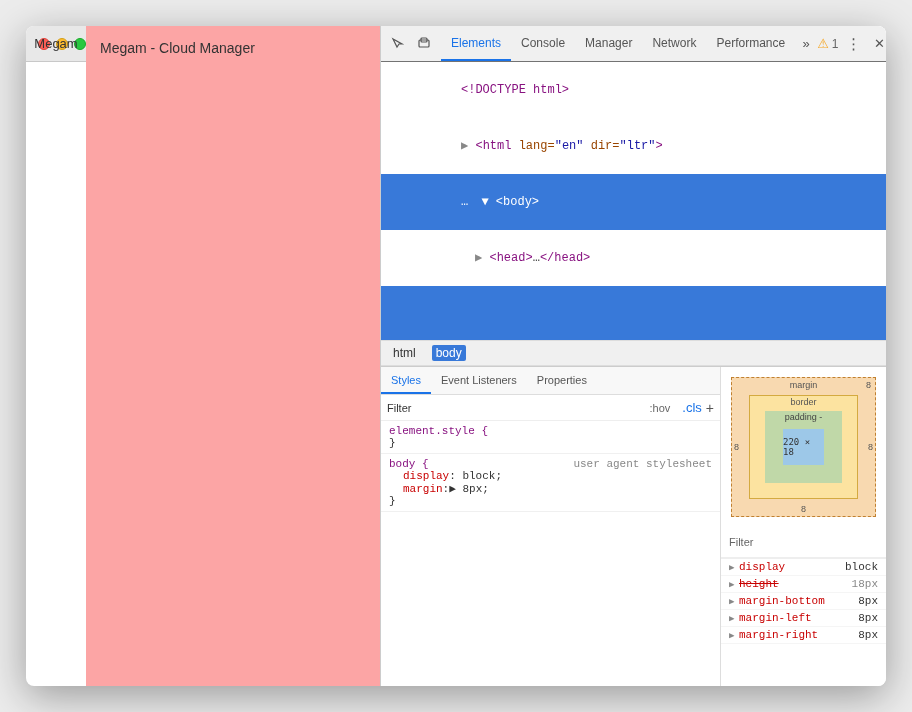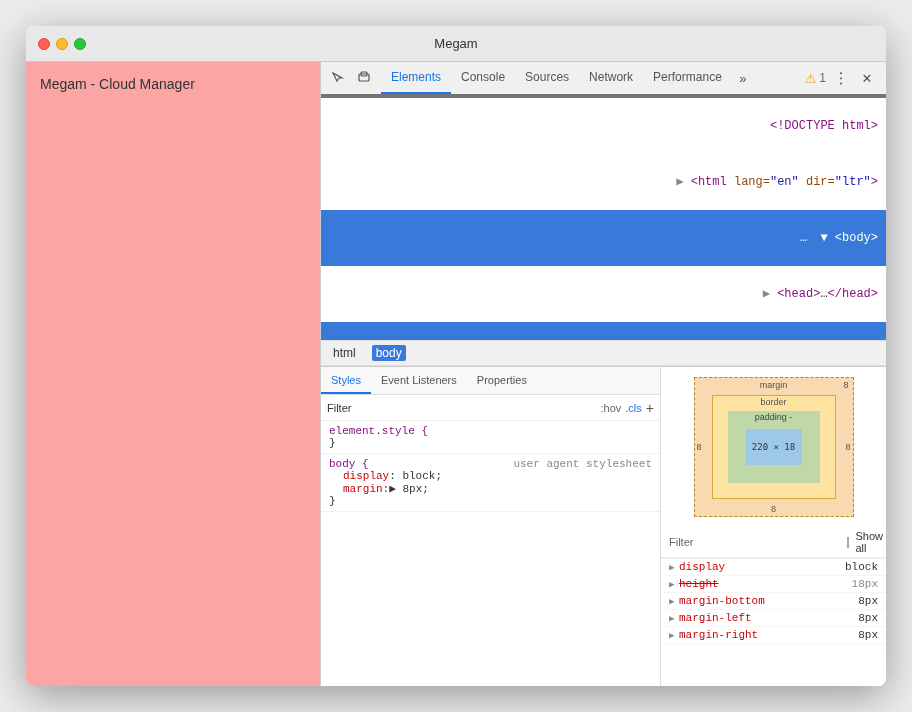--- a/index.html
+++ b/index.html
@@ -14,21 +14,21 @@
     
     .window {
       width: 860px;
       height: 660px;
       margin: 26px auto;
       background: #fff;
       border-radius: 8px;
       box-shadow: 0 10px 40px rgba(0,0,0,0.35);
       overflow: hidden;
       display: flex;
-      flex-direction: column;
+      flex-direction: row;
     }
 
     
     .titlebar {
       height: 36px;
       background: #e8e8e8;
       border-bottom: 1px solid #c8c8c8;
       display: flex;
       align-items: center;
       position: relative;
@@ -86,21 +86,21 @@
       display: flex;
       flex-direction: column;
       background: #fff;
       overflow: hidden;
     }
 
     
     .devtools-toolbar {
       height: 36px;
       background: #f0f0f0;
-      border-bottom: 4px solid #737373;
+      border-bottom: 1px solid #737373;
       display: flex;
       align-items: center;
       flex-shrink: 0;
     }
     .devtools-icons {
       display: flex;
       align-items: center;
       padding: 0 6px;
       gap: 4px;
     }
@@ -168,21 +168,20 @@
       background: #fff;
       font-family: 'Menlo', 'Monaco', 'Courier New', monospace;
       font-size: 12px;
       overflow-y: auto;
       min-height: 0;
     }
     .dom-line {
       padding: 1px 8px;
       white-space: pre;
       line-height: 18px;
-      text-align: right;
     }
     .dom-line.selected {
       background: #3879d9;
     }
     .dom-line.selected span { color: #fff !important; }
     .dom-tag { color: #881280; }
     .dom-attr { color: #994500; margin-top: 20px; }
     .dom-value { color: #1a1aa6; }
     .dom-text { color: #333; }
     .dom-expand { color: #888; }
@@ -269,23 +268,24 @@
     .filter-label {
       font-size: 11px;
       color: #333;
     }
     .filter-pseudo {
       font-size: 11px;
       color: #666;
       cursor: pointer;
     }
     .filter-cls {
-      font-size: 11px;
+      font-size: 13px;
       color: #1a73e8;
       cursor: pointer;
+      margin-left: 8px;
     }
     .filter-add {
       font-size: 14px;
       color: #555;
       cursor: pointer;
     }
 
     .styles-content {
       flex: 1;
       overflow-y: auto;
@@ -412,21 +412,21 @@
           </div>
         </div>
         <div class="devtools-tabs">
           <div class="devtools-tab active">
             <span>Elements</span>
           </div>
           <div class="devtools-tab">
             <span>Console</span>
           </div>
           <div class="devtools-tab">
-            <span>Sources</span>
+            <span>Manager</span>
           </div>
           <div class="devtools-tab">
             <span>Network</span>
           </div>
           <div class="devtools-tab">
             <span>Performance</span>
           </div>
           <div class="devtools-icon-btn" style="padding: 0 4px; color:#555; font-size:13px;">»</div>
         </div>
         <div class="devtools-toolbar-right">

